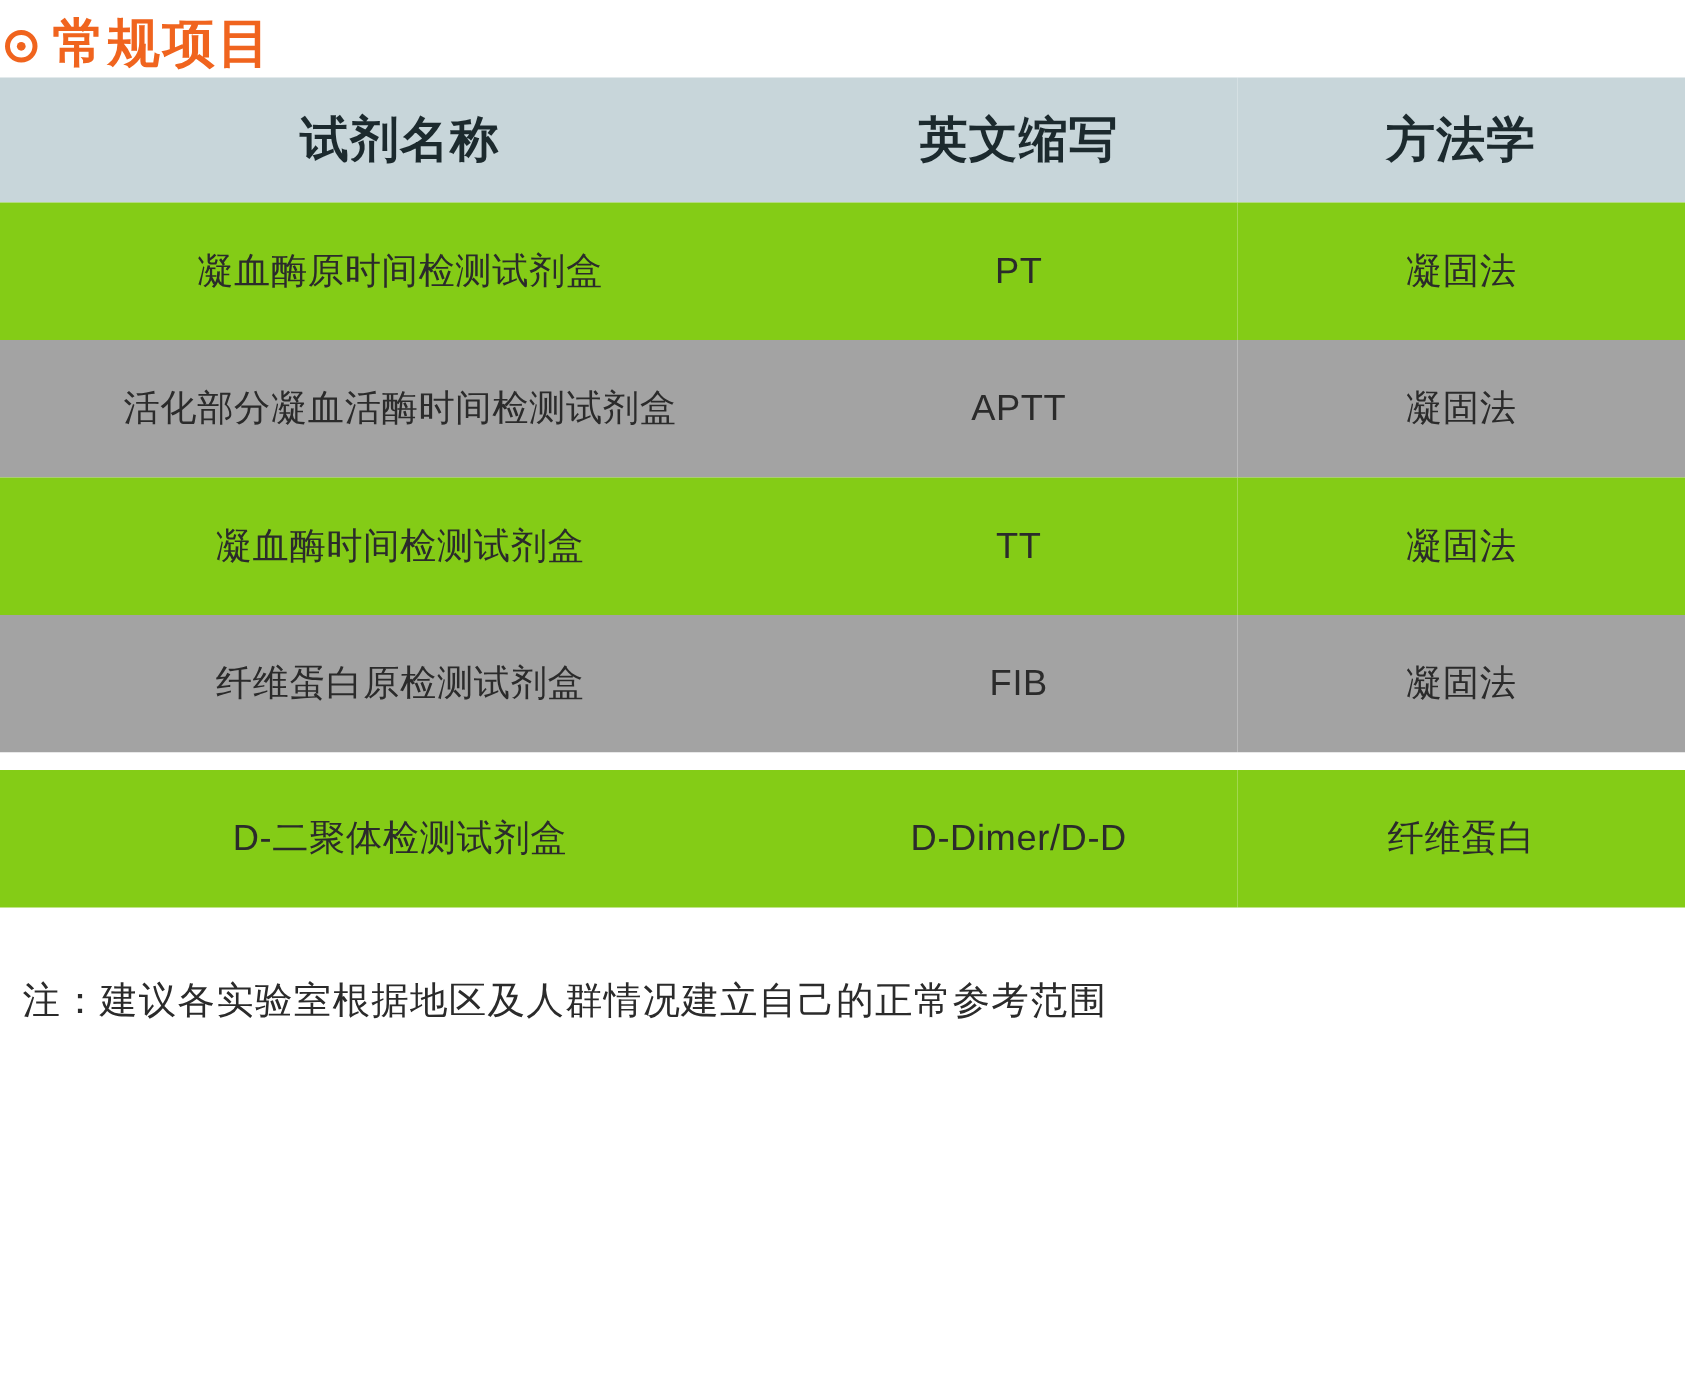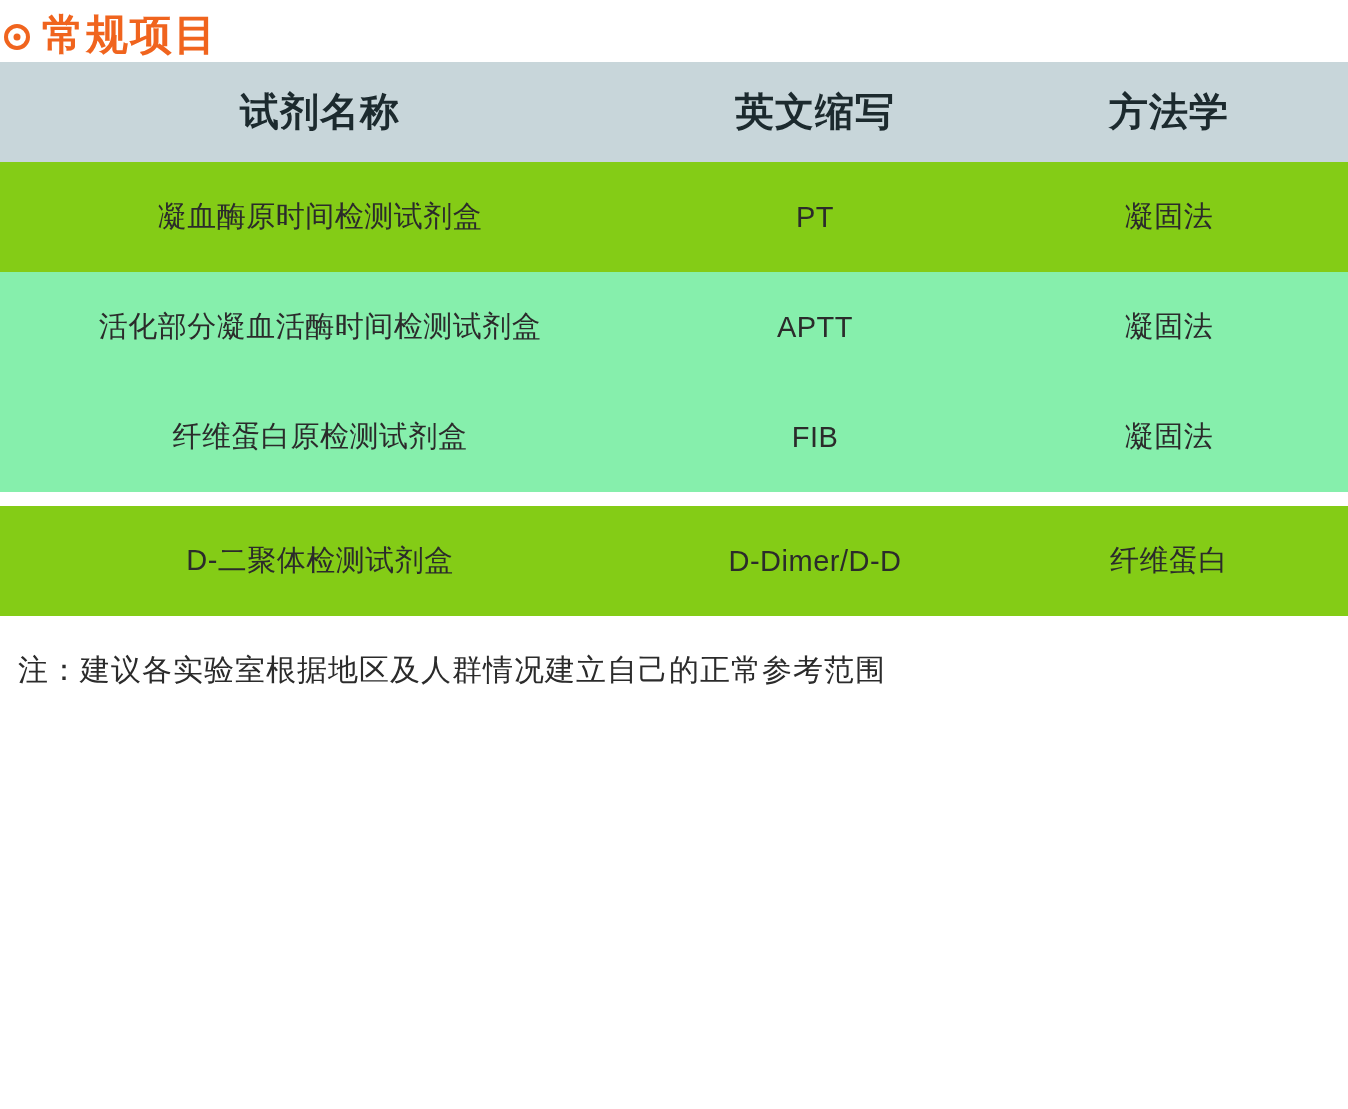--- a/index.html
+++ b/index.html
@@ -78,38 +78,38 @@
     letter-spacing: 1px;
   }
   tbody td {
     font-size: 29px;
     font-weight: normal;
     height: 108px;
     color: #2b2b2b;
     letter-spacing: 0.5px;
   }
   tbody tr.shade td { background: #84cc16; }
-  tbody tr.plain td { background: #86efac; }
+  tbody tr.plain td { background: #a3a3a3; }
   tbody tr.gap td {
     height: 14px;
     background: #ffffff;
     padding: 0;
     border: none;
     font-size: 0;
   }
 
   col.c-name { width: 640px; }
   col.c-abbr { width: 350px; }
   col.c-method { width: 358px; }
 
   
   .footnote {
     font-size: 30px;
     color: #2b2b2b;
-    padding: 34px 0 0 18px;
+    padding: 54px 0 0 18px;
     letter-spacing: 1px;
     font-family: "DejaVu Serif", serif;
   }
 </style>
 </head>
 <body>
 
 <div class="page">
 
   <div class="title-row">
@@ -134,20 +134,25 @@
       <tr class="shade">
         <td>凝血酶原时间检测试剂盒</td>
         <td>PT</td>
         <td>凝固法</td>
       </tr>
       <tr class="plain">
         <td>活化部分凝血活酶时间检测试剂盒</td>
         <td>APTT</td>
         <td>凝固法</td>
       </tr>
+      <tr class="shade">
+        <td>凝血酶时间检测试剂盒</td>
+        <td>TT</td>
+        <td>凝固法</td>
+      </tr>
       <tr class="plain">
         <td>纤维蛋白原检测试剂盒</td>
         <td>FIB</td>
         <td>凝固法</td>
       </tr>
 
       <tr class="gap">
         <td colspan="3"></td>
       </tr>
 

